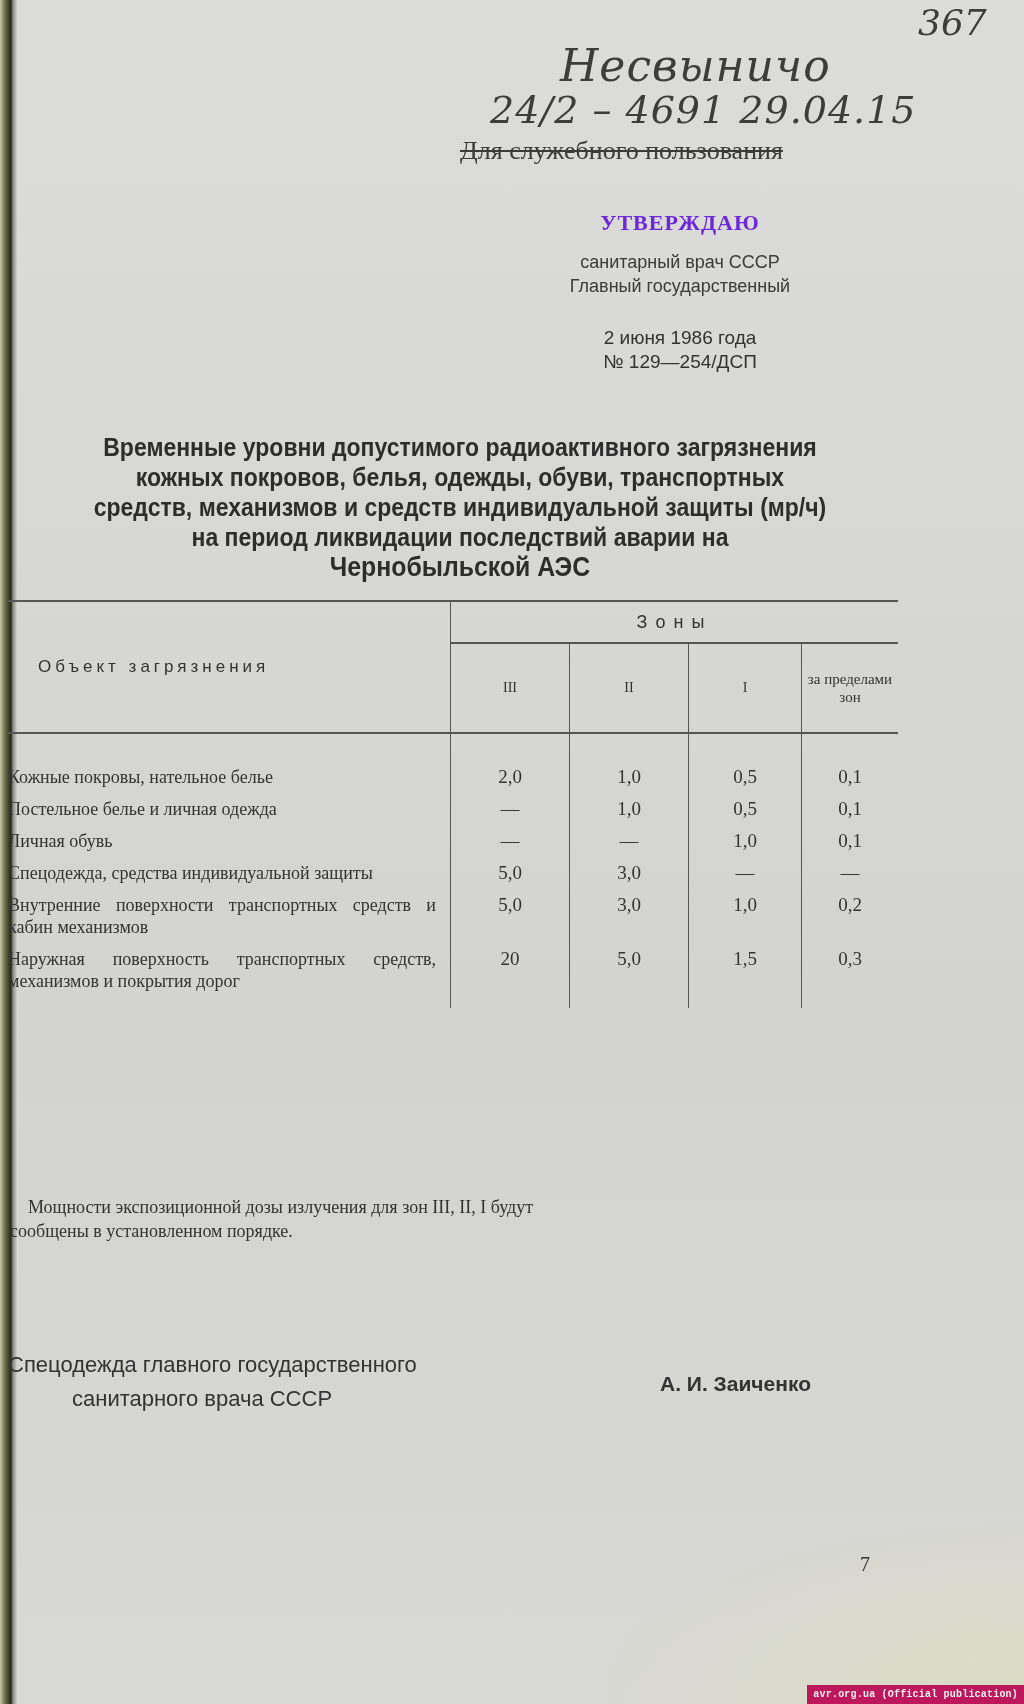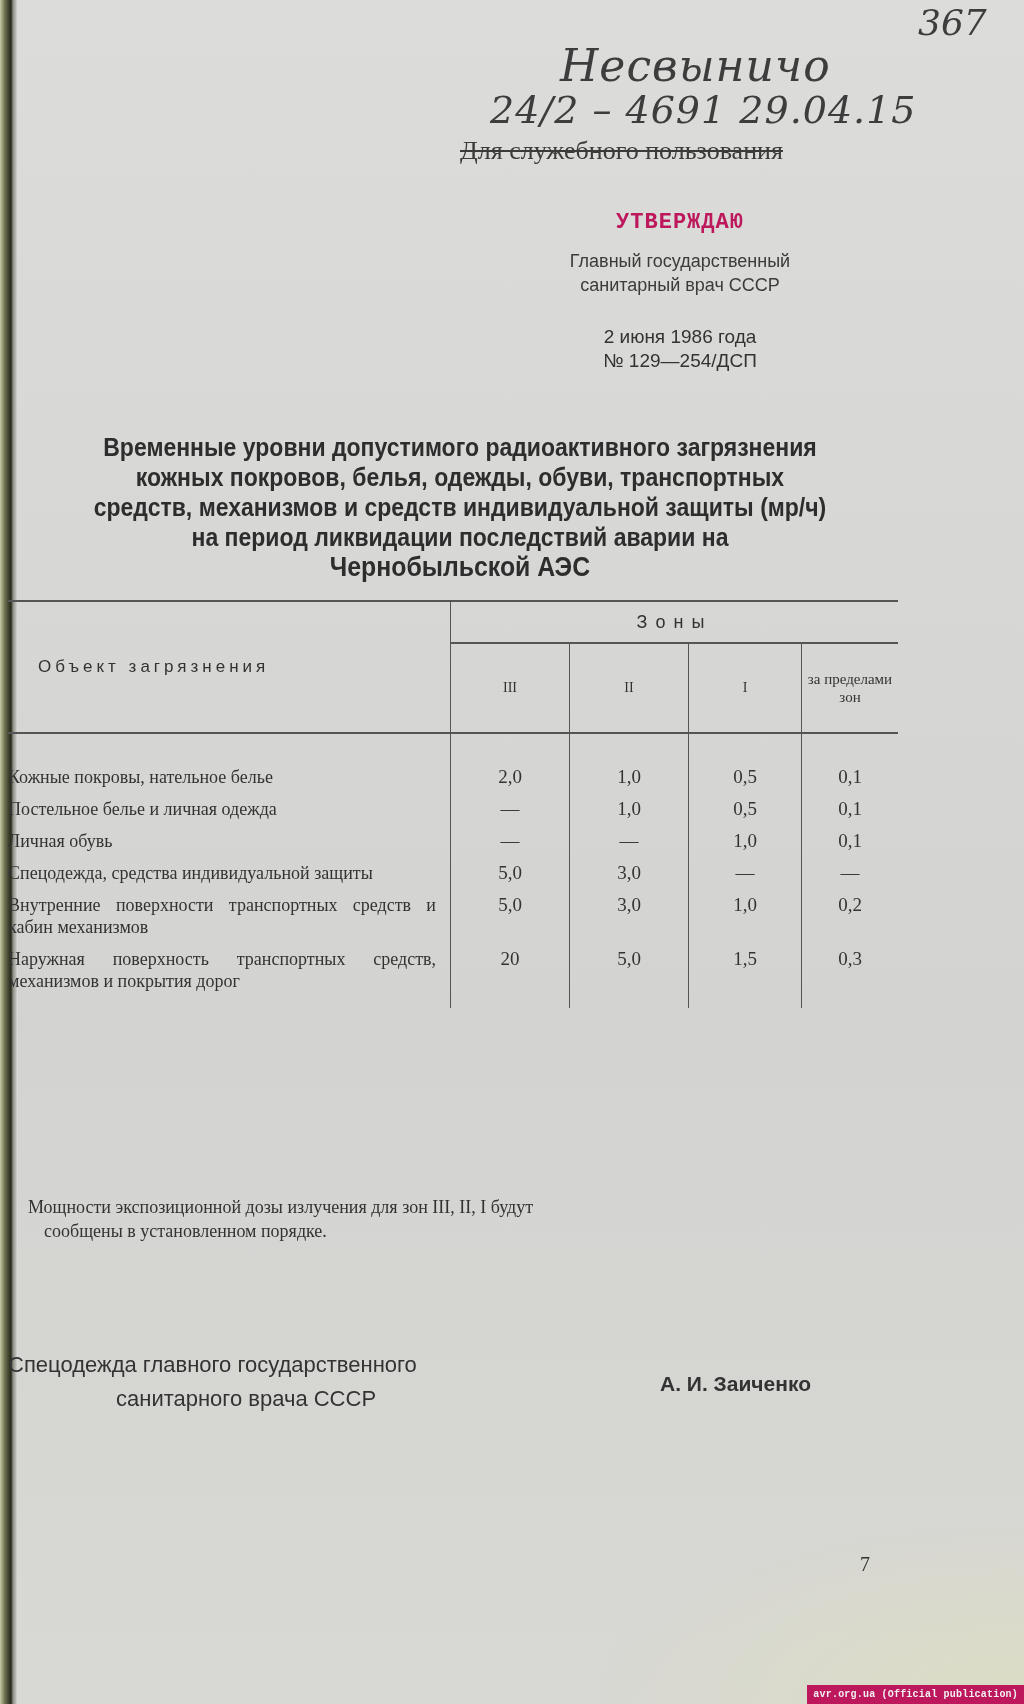--- a/index.html
+++ b/index.html
@@ -25,21 +25,21 @@
     font-family:"DejaVu Serif", serif; font-style:italic; color:#3d3d3d;
   }
   .archive-num { left:918px; top:2px; font-size:36px; }
   .hand-word { left:560px; top:40px; font-size:44px; letter-spacing:1px; }
   .hand-reg { left:490px; top:88px; font-size:38px; letter-spacing:1px; }
   .classif {
     left:460px; top:136px; font-size:26px; color:#3b3b3b;
     text-decoration:line-through; text-decoration-thickness:2px;
   }
   .approve-block { left:470px; top:210px; width:420px; text-align:center; }
-  .approve-title { font-family:Liberation Mono, monospace; font-weight:bold; font-size:22px; letter-spacing:1px; margin-bottom:14px; color:#be185d; }
+  .approve-title { font-family:Liberation Serif, serif; font-weight:bold; font-size:22px; letter-spacing:1px; margin-bottom:14px; color:#6d28d9; }
   .approve-pos { font-family:"Liberation Sans", sans-serif; font-size:18px; line-height:24px; color:#3b3b3b; }
   .approve-name { font-family:"Liberation Sans", sans-serif; font-weight:bold; font-size:19px; text-align:right; padding-right:40px; margin-top:10px; color:#333; }
   .approve-date { font-family:"Liberation Sans", sans-serif; font-size:19px; line-height:24px; margin-top:28px; color:#333; }
   .doc-title {
     left:0; top:432px; width:920px; text-align:center;
     font-family:"Liberation Sans", sans-serif; font-weight:bold; font-size:25px; line-height:30px;
     color:#2d2d2d; transform:scaleX(0.92); transform-origin:center top;
   }
   .doc-title .lines div { white-space:nowrap; }
   .doc-title .last { font-size:27px; }
@@ -53,23 +53,23 @@
   .vline { border-left:1.5px solid #555; }
   .th-object { width:412px; height:130px; font-family:"Liberation Sans", sans-serif; font-size:17px; letter-spacing:4px; font-weight:normal; text-align:left; padding-left:30px !important; }
   .th-zones { height:40px; font-family:"Liberation Sans", sans-serif; font-size:18px; letter-spacing:8px; font-weight:normal; text-align:center; border-bottom:2px solid #555; }
   .th-zone { height:88px; font-size:14px; font-weight:normal; text-align:center; }
   .th-beyond { font-size:15px; line-height:18px; font-weight:normal; text-align:center; }
   .row-obj { font-size:18px; line-height:22px; padding:6px 14px 4px 0 !important; text-align:justify; vertical-align:top;margin-left:42px; }
   .row-val { font-size:19px; text-align:center; vertical-align:top; padding-top:6px !important; }
   .spacer td { height:26px; }
   .end td { height:12px; }
   .note { left:28px; top:1195px; width:870px; font-size:18px; line-height:24px; color:#333; text-align:justify; }
-  .note .p2 { margin-left:-18px;padding-left:34px; }
+  .note .p2 { margin-left:-18px; }
   .sig-pos { left:8px; top:1348px; font-family:"Liberation Sans", sans-serif; font-size:22px; line-height:34px; color:#333; }
-  .sig-pos .l2 { padding-left:108px; }
+  .sig-pos .l2 { padding-left:64px; }
   .sig-name { left:660px; top:1372px; font-family:"Liberation Sans", sans-serif; font-weight:bold; font-size:21px; color:#333; }
   .page-num { left:860px; top:1553px; font-size:20px; color:#333; }
   .credit {
     right:0; bottom:0; background:#be185d; color:#f2f2f2;
     font-family:Liberation Mono, monospace; font-weight:bold; font-size:10px;
     padding:4px 6px; letter-spacing:0.2px;
   }
 </style>
 </head>
 <body>
@@ -78,22 +78,22 @@
 <div class="page-grad"></div>
 <div class="corner-tint"></div>
 
 <div class="abs hand archive-num">367</div>
 <div class="abs hand hand-word">Несвыничо</div>
 <div class="abs hand hand-reg">24/2 – 4691  29.04.15</div>
 <div class="abs classif">Для служебного пользования</div>
 
 <div class="abs approve-block">
   <div class="approve-title">УТВЕРЖДАЮ</div>
+  <div class="approve-pos">санитарный врач СССР</div>
   <div class="approve-pos">Главный государственный</div>
-  <div class="approve-pos">санитарный врач СССР</div>
   <div class="approve-date">2 июня 1986 года</div>
   <div class="approve-date" style="margin-top:0">№ 129—254/ДСП</div>
 </div>
 
 <div class="abs doc-title">
   <div class="lines">
     <div>Временные уровни допустимого радиоактивного загрязнения</div>
     <div>кожных покровов, белья, одежды, обуви, транспортных</div>
     <div>средств, механизмов и средств индивидуальной защиты (мр/ч)</div>
     <div>на период ликвидации последствий аварии на</div>

